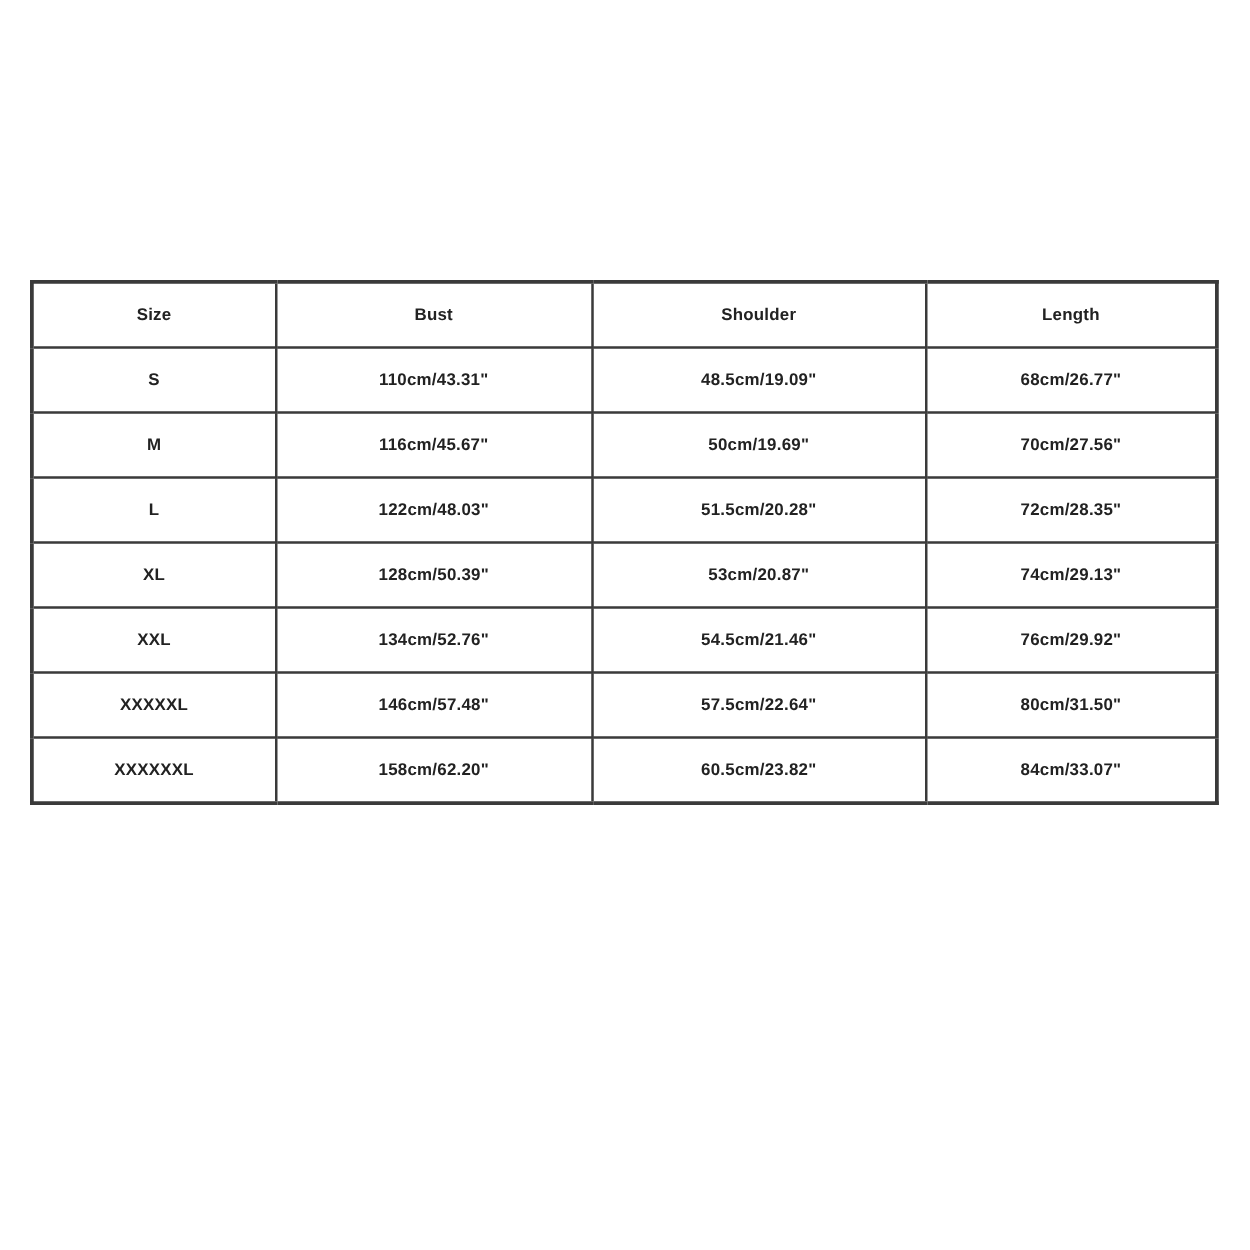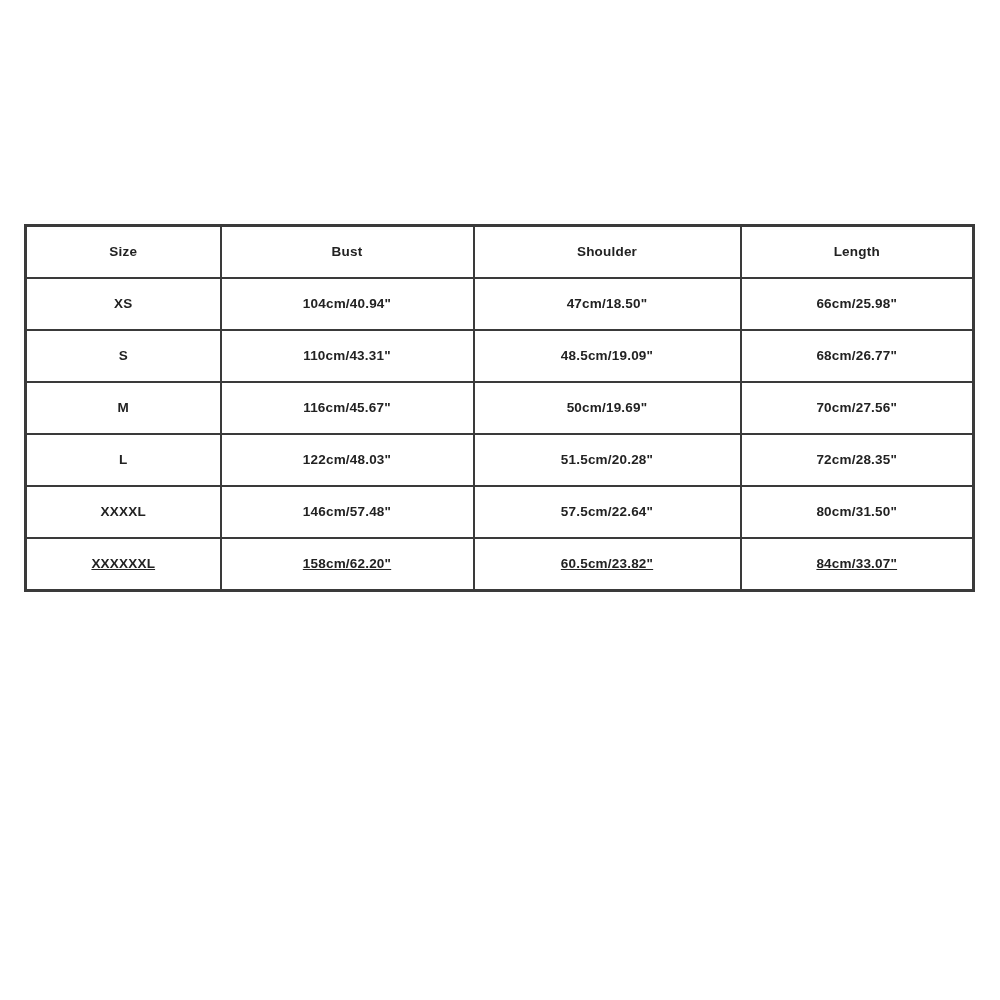--- a/index.html
+++ b/index.html
@@ -57,21 +57,20 @@
   .size-chart th {
     font-size: 13.5px;
     font-weight: bold;
   }
 
   .size-chart tr:first-child th {
     border-top-width: 3px;
   }
   .size-chart tr:last-child td {
     border-bottom-width: 3px;
-    text-decoration: underline;
   }
   .size-chart th:first-child,
   .size-chart td:first-child {
     border-left-width: 3px;
   }
   .size-chart th:last-child,
   .size-chart td:last-child {
     border-right-width: 3px;
   }
 </style>
@@ -90,45 +89,51 @@
     <thead>
       <tr>
         <th>Size</th>
         <th>Bust</th>
         <th>Shoulder</th>
         <th>Length</th>
       </tr>
     </thead>
     <tbody>
       <tr>
-        <td>XS</td>
-        <td>104cm/40.94"</td>
-        <td>47cm/18.50"</td>
-        <td>66cm/25.98"</td>
-      </tr>
-      <tr>
         <td>S</td>
         <td>110cm/43.31"</td>
         <td>48.5cm/19.09"</td>
         <td>68cm/26.77"</td>
       </tr>
       <tr>
         <td>M</td>
         <td>116cm/45.67"</td>
         <td>50cm/19.69"</td>
         <td>70cm/27.56"</td>
       </tr>
       <tr>
         <td>L</td>
         <td>122cm/48.03"</td>
         <td>51.5cm/20.28"</td>
         <td>72cm/28.35"</td>
       </tr>
       <tr>
-        <td>XXXXL</td>
+        <td>XL</td>
+        <td>128cm/50.39"</td>
+        <td>53cm/20.87"</td>
+        <td>74cm/29.13"</td>
+      </tr>
+      <tr>
+        <td>XXL</td>
+        <td>134cm/52.76"</td>
+        <td>54.5cm/21.46"</td>
+        <td>76cm/29.92"</td>
+      </tr>
+      <tr>
+        <td>XXXXXL</td>
         <td>146cm/57.48"</td>
         <td>57.5cm/22.64"</td>
         <td>80cm/31.50"</td>
       </tr>
       <tr>
         <td>XXXXXXL</td>
         <td>158cm/62.20"</td>
         <td>60.5cm/23.82"</td>
         <td>84cm/33.07"</td>
       </tr>

